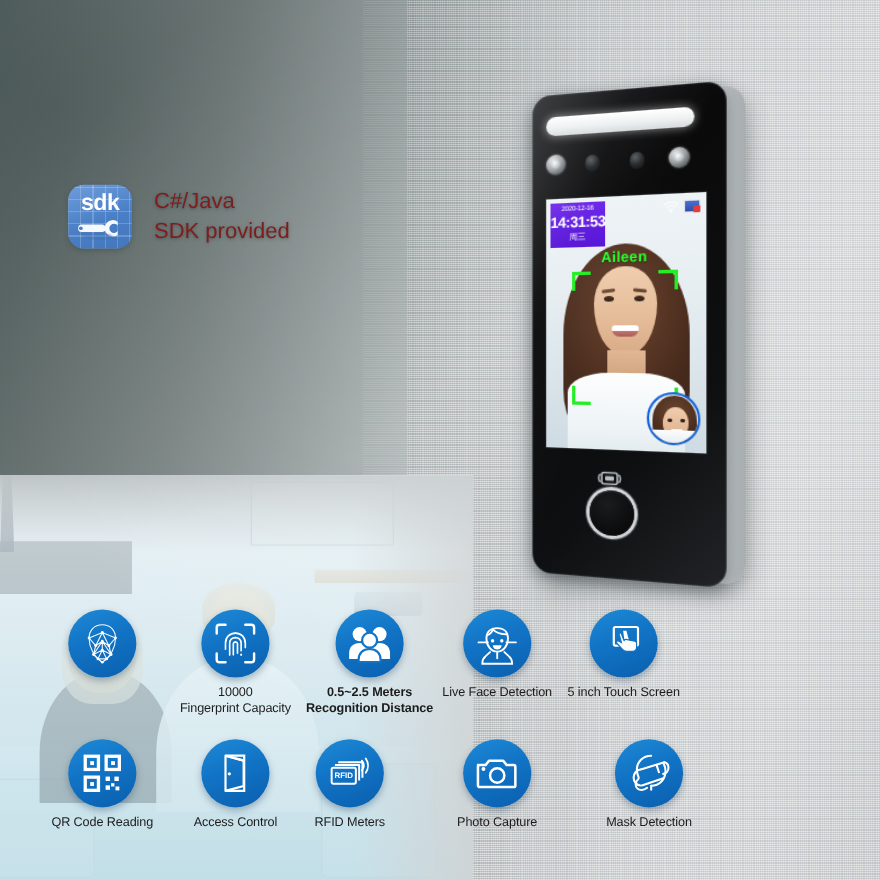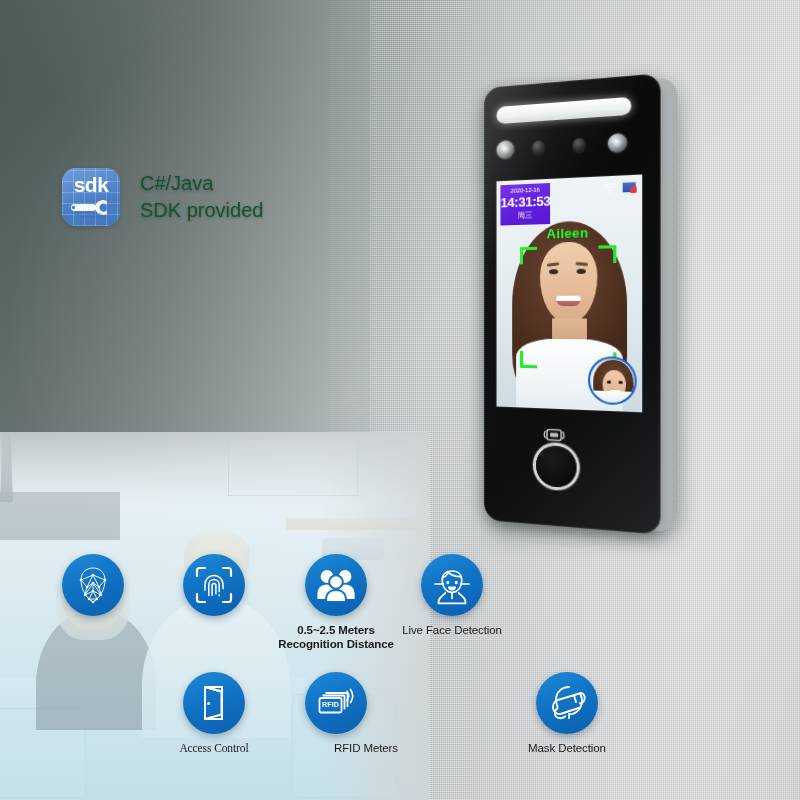--- a/index.html
+++ b/index.html
@@ -154,21 +154,21 @@
       repeating-linear-gradient(0deg, rgba(255,255,255,.20) 0 1px, transparent 1px 11px),
       repeating-linear-gradient(90deg, rgba(255,255,255,.20) 0 1px, transparent 1px 11px);
   }
   .badge-ico svg { position:absolute; inset:0; width:100%; height:100%; }
   .sdk-text {
     position:absolute; left:0; right:0; top:6px; text-align:center;
     color:#ffffff; font-size:21px; font-weight:700; letter-spacing:-.5px;
     line-height:1;
   }
   .badge-text {
-    margin-left:20px; color:#14532d; font-size:20px; line-height:27px;
+    margin-left:20px; color:#7f1d1d; font-size:20px; line-height:27px;
     text-shadow:0 1px 3px rgba(40,55,55,.5); white-space:pre-line;
   }
 
   
   .device-wrap { position:absolute; left:470px; top:78px; width:220px; height:470px; }
   .device-shadow {
     position:absolute; left:14px; top:20px; width:190px; height:440px;
     background:rgba(70,78,82,.30); filter:blur(13px); border-radius:22px;
   }
   .device-side {
@@ -520,20 +520,22 @@
               <path d="M21 11.5c5.2 0 9 3.9 9 9.2v4"></path>
               <path d="M21 15.6c-3 0-5.2 2.2-5.2 5.1v8.4"></path>
               <path d="M21 15.6c3 0 5.2 2.2 5.2 5.1v7"></path>
               <path d="M21 19.6c-1.1 0-1.9.8-1.9 1.9v9.8"></path>
               <path d="M21 19.6c1.1 0 1.9.8 1.9 1.9v8.3"></path>
               <path d="M15.8 31.5v-1.5"></path>
               <path d="M26.2 30.8v.9"></path>
             </g>
           </svg>
         </div>
+        <div class="flabel">10000
+Fingerprint Capacity</div>
       </div>
 
       <div class="fitem" style="left:274px;font-weight:bold;">
         <div class="fcircle">
           <svg width="40" height="34" viewBox="0 0 40 34">
             <g fill="#ffffff">
               <circle cx="11" cy="8.5" r="6.4"></circle>
               <path d="M11 16.5c-6 0-9.6 3.8-9.6 9.2V31h19.2v-5.3c0-5.4-3.6-9.2-9.6-9.2z"></path>
               <circle cx="29" cy="8.5" r="6.4"></circle>
               <path d="M29 16.5c-6 0-9.6 3.8-9.6 9.2V31h19.2v-5.3c0-5.4-3.6-9.2-9.6-9.2z"></path>
@@ -559,58 +561,102 @@
             <g fill="#ffffff">
               <ellipse cx="15.8" cy="17.5" rx="1.5" ry="1.7"></ellipse>
               <ellipse cx="24.2" cy="17.5" rx="1.5" ry="1.7"></ellipse>
             </g>
             <path d="M16 21.5h8a4 4 0 0 1-8 0z" fill="#ffffff"></path>
           </svg>
         </div>
         <div class="flabel">Live Face Detection</div>
       </div>
 
+      <div class="fitem" style="left:505px;">
+        <div class="fcircle">
+          <svg width="38" height="38" viewBox="0 0 38 38">
+            <rect x="10" y="4" width="22" height="17" rx="1.5" fill="none" stroke="#ffffff" stroke-width="2"></rect>
+            <path d="M18.5 7.5 L21.5 7.5 L24 17 L20 18.5 Z" fill="#ffffff"></path>
+            <path d="M19.5 16.8c-.6-1.6-2-5-2.6-6.6-.5-1.3-2.3-.8-2 .6l2 7.4-2.6-1.4c-1.2-.7-2.6.9-1.6 2l5 5.4c1 1.1 2.3 1.9 4 1.9h5.4c2.1 0 3.6-1.6 3.6-3.7v-3.6c0-1-.6-1.7-1.6-1.9l-8-1.6c-.6-.1-1.2.2-1.6.5z" fill="#ffffff" stroke="#1274c6" stroke-width="1.1"></path>
+          </svg>
+        </div>
+        <div class="flabel">5 inch Touch Screen</div>
+      </div>
 
     </div>
 
     <div class="frow">
 
-
-      <div class="fitem" style="left:152px;font-family:Liberation Serif, serif;">
+      <div class="fitem" style="left:31px;">
+        <div class="fcircle">
+          <svg width="36" height="36" viewBox="0 0 36 36">
+            <g fill="none" stroke="#ffffff" stroke-width="3">
+              <rect x="2.5" y="2.5" width="12" height="12"></rect>
+              <rect x="21.5" y="2.5" width="12" height="12"></rect>
+              <rect x="2.5" y="21.5" width="12" height="12"></rect>
+            </g>
+            <g fill="#ffffff">
+              <rect x="7" y="7" width="3.5" height="3.5"></rect>
+              <rect x="26" y="7" width="3.5" height="3.5"></rect>
+              <rect x="7" y="26" width="3.5" height="3.5"></rect>
+              <rect x="21" y="21" width="4" height="4"></rect>
+              <rect x="29" y="21" width="4" height="4"></rect>
+              <rect x="21" y="29" width="4" height="4"></rect>
+              <rect x="26" y="27" width="3" height="3"></rect>
+              <rect x="30" y="30" width="3.5" height="3.5"></rect>
+            </g>
+          </svg>
+        </div>
+        <div class="flabel">QR Code Reading</div>
+      </div>
+
+      <div class="fitem" style="left:152px;">
         <div class="fcircle">
           <svg width="34" height="38" viewBox="0 0 34 38">
             <path d="M8 3h17v32H8" fill="none" stroke="#ffffff" stroke-width="2"></path>
             <path d="M8 3 L8 35 L24.5 30.5 L24.5 7.5 Z" fill="none" stroke="#ffffff" stroke-width="2" stroke-linejoin="round"></path>
             <path d="M24.5 7.5 L8 3" fill="none" stroke="#ffffff" stroke-width="2"></path>
             <circle cx="11.5" cy="19.5" r="1.5" fill="#ffffff"></circle>
           </svg>
         </div>
         <div class="flabel">Access Control</div>
       </div>
 
-      <div class="fitem" style="left:274px;text-align:right;">
+      <div class="fitem" style="left:256px;">
         <div class="fcircle">
           <svg width="40" height="34" viewBox="0 0 40 34">
             <g fill="none" stroke="#ffffff" stroke-width="1.8" stroke-linejoin="round">
               <rect x="3.5" y="12" width="22" height="14.5" rx="1.5"></rect>
               <path d="M6.5 9.5h22v14"></path>
               <path d="M9.5 7h22v14"></path>
             </g>
             <text x="14.5" y="21" font-family="Liberation Sans, sans-serif" font-size="7.2" font-weight="700" fill="#ffffff" text-anchor="middle">RFID</text>
             <g fill="none" stroke="#ffffff" stroke-width="1.7" stroke-linecap="round">
               <path d="M31 14.5a7.5 7.5 0 0 0 0-9"></path>
               <path d="M34.5 16.5a11.5 11.5 0 0 0 0-13"></path>
             </g>
           </svg>
         </div>
         <div class="flabel">RFID Meters</div>
       </div>
 
-
-      <div class="fitem" style="left:505px;">
+      <div class="fitem" style="left:390px;">
+        <div class="fcircle">
+          <svg width="40" height="32" viewBox="0 0 40 32">
+            <g fill="none" stroke="#ffffff" stroke-width="2.3" stroke-linejoin="round">
+              <path d="M2.5 8.5h7l3-4h13l3 4h6.5a1.5 1.5 0 0 1 1.5 1.5v17a1.5 1.5 0 0 1-1.5 1.5h-31A1.5 1.5 0 0 1 2.5 27V10a1.5 1.5 0 0 1 1.5-1.5z"></path>
+              <circle cx="20" cy="18" r="6.5"></circle>
+            </g>
+            <circle cx="7.5" cy="12" r="1.8" fill="#ffffff"></circle>
+          </svg>
+        </div>
+        <div class="flabel">Photo Capture</div>
+      </div>
+
+      <div class="fitem" style="left:528px;">
         <div class="fcircle">
           <svg width="40" height="38" viewBox="0 0 40 38">
             <g fill="none" stroke="#ffffff" stroke-width="1.9" stroke-linejoin="round" stroke-linecap="round">
               <path d="M22 3c-7.5 0-13 5.4-13 12.6 0 3 .7 5.2 1.6 7.2"></path>
               <path d="M33.5 10.5c1 2 1.5 4 1.5 6.3 0 7.6-5.5 13.5-13 13.5"></path>
               <path d="M22 30.3V34"></path>
               <path d="M10.5 24c-1.6 1.4-2.6 3.2-2.6 5.2 0 3 2.4 5 5.4 5 2 0 3.6-.8 5-2"></path>
               <path d="M12.5 15.5 34 9"></path>
               <path d="M13.5 30 33 23.5"></path>
               <path d="M12 15.5c-3.4.6-6 3.7-6 7.4 0 3.8 2.7 6.9 6.2 7.2"></path>

